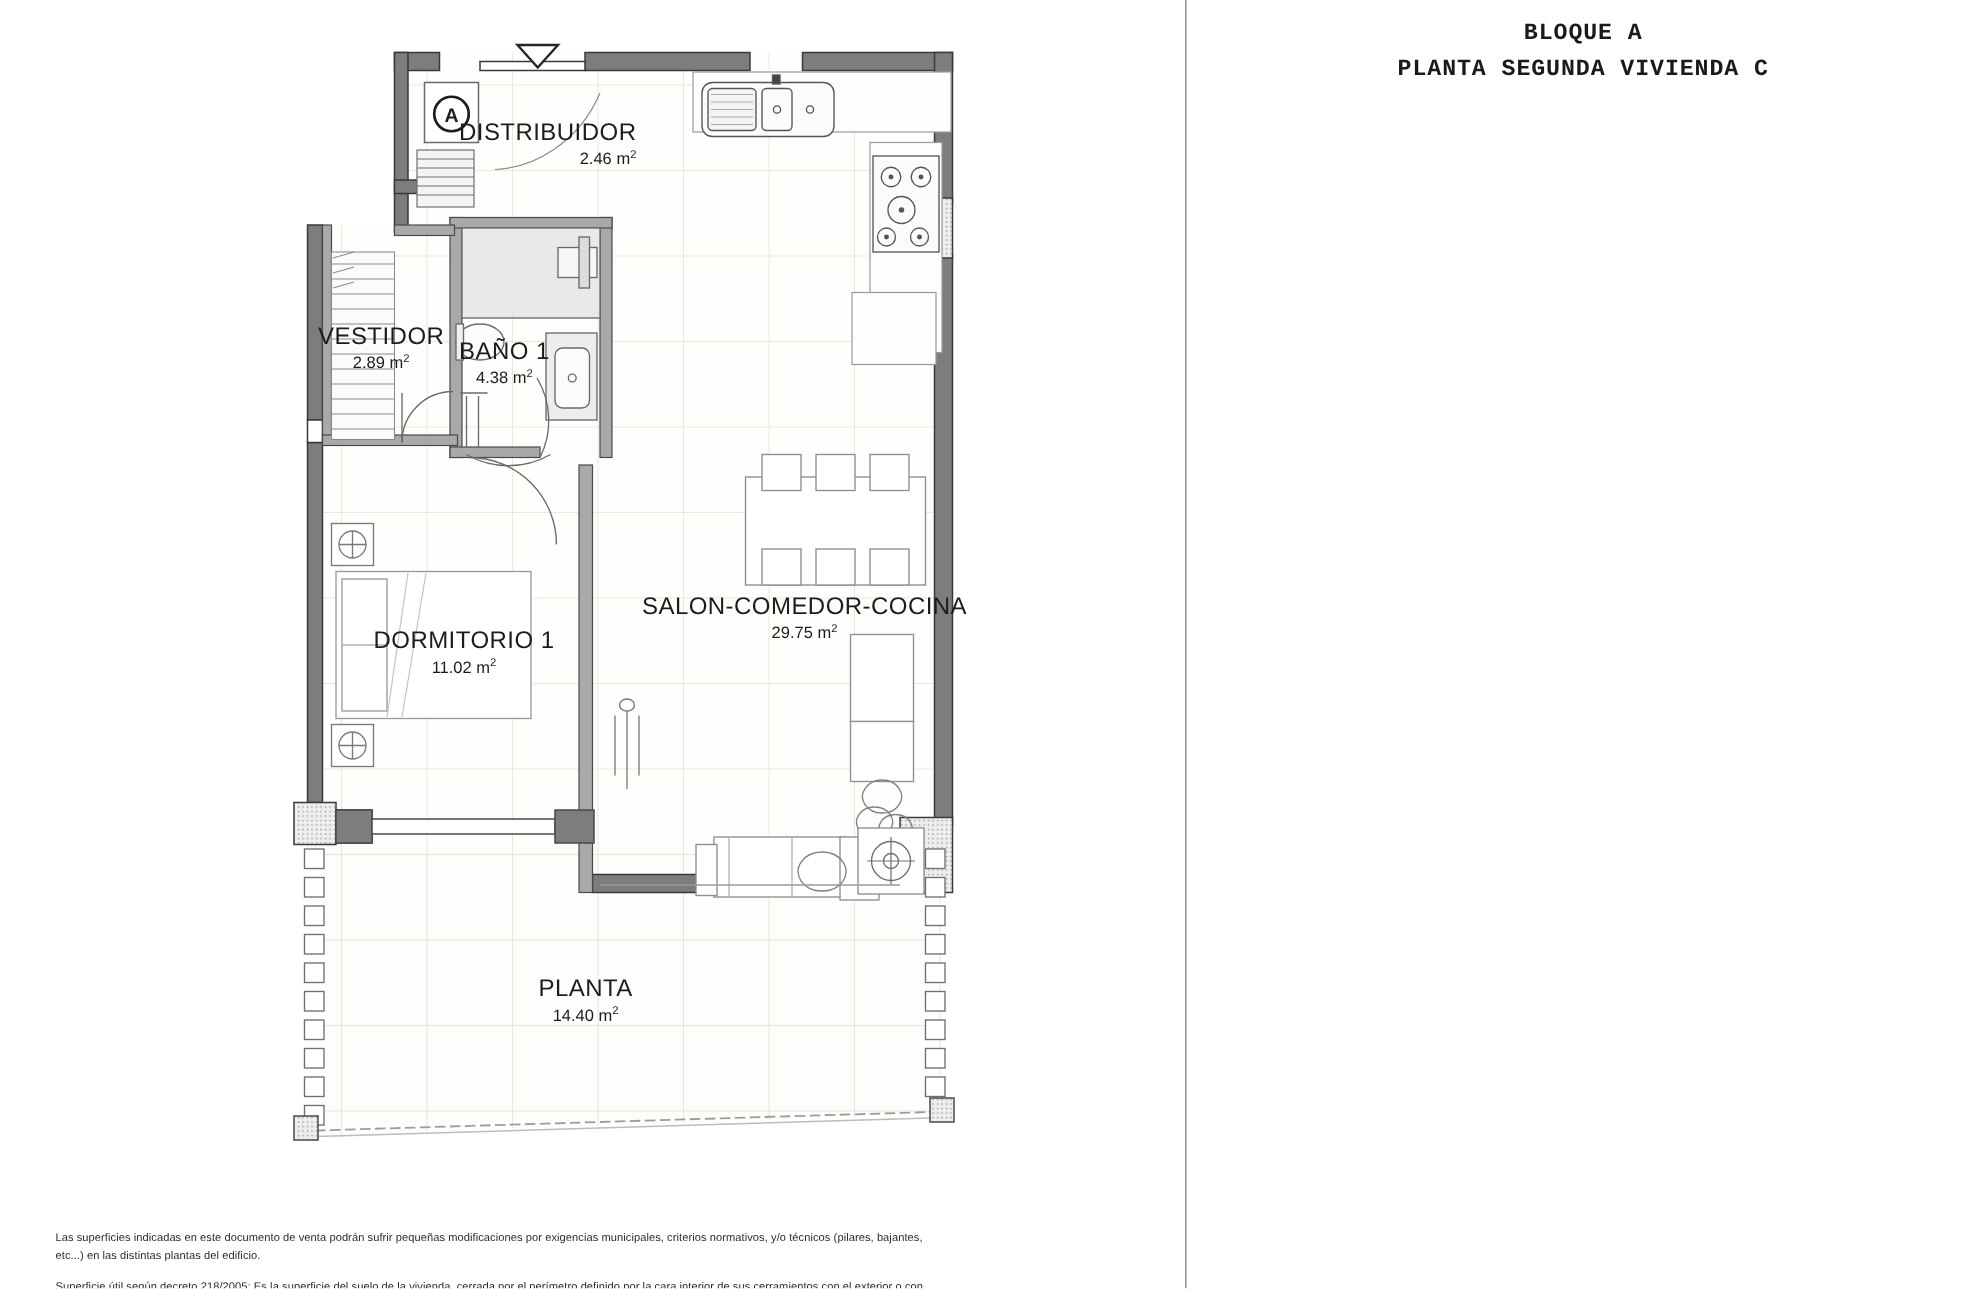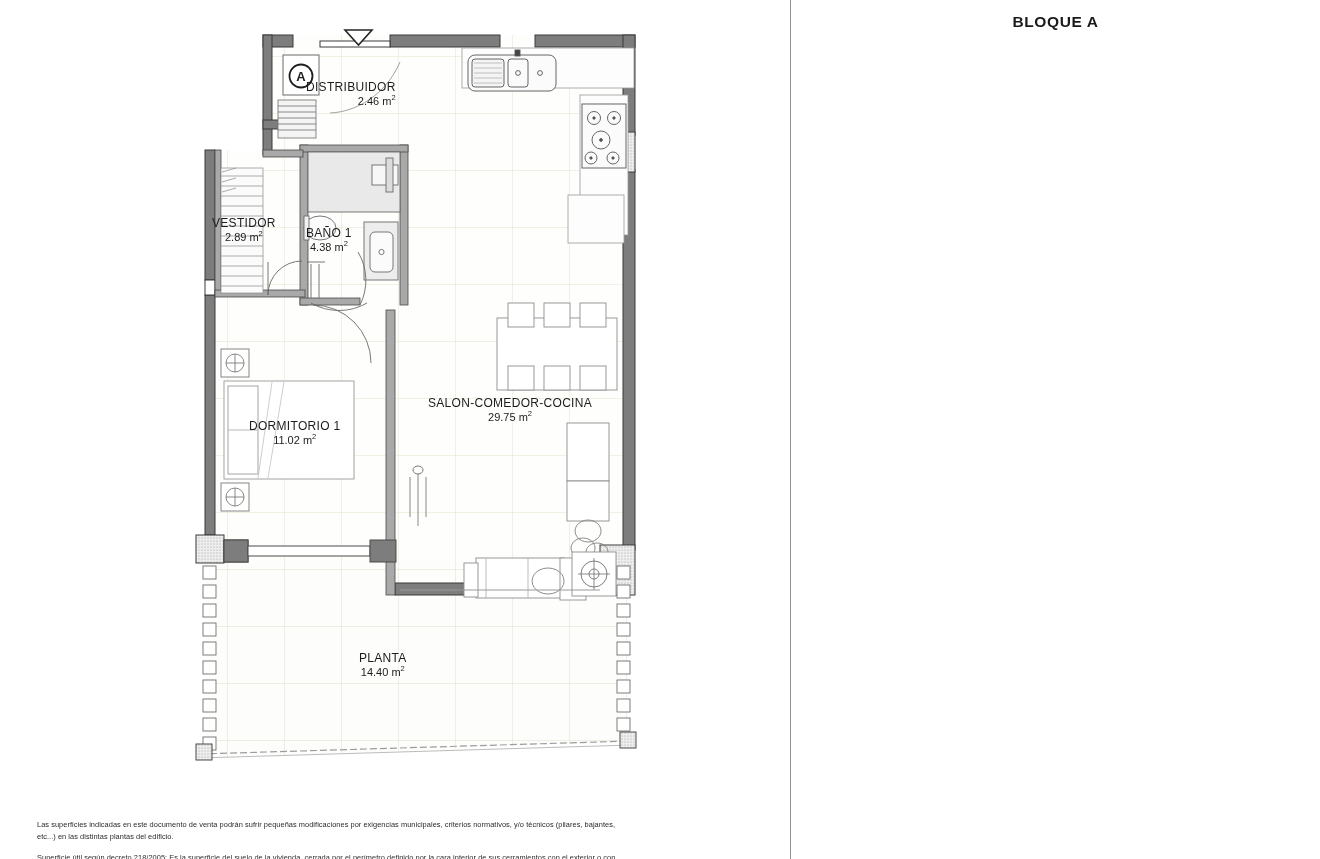--- a/index.html
+++ b/index.html
@@ -30,21 +30,21 @@
   }
   #plan-svg { position: absolute; left: 0; top: 0; }
 
   .rlabel {
     position: absolute;
     color: #1c1c1c;
     text-align: center;
     white-space: nowrap;
     line-height: 1.18;
   }
-  .rlabel .nm { display: block; font-size: 12px; letter-spacing: .3px; }
+  .rlabel .nm { display: block; font-size: 16px; letter-spacing: .3px; }
   .rlabel .ar { display: block; font-size: 11px; }
   .rlabel .ar sup { font-size: 7.5px; }
 
   
   #legal {
     position: absolute; left: 27px; top: 809px;
     width: 616px; height: 50px;
     font-size: 7.4px;
     line-height: 1.58;
     color: #2a2a2a;
@@ -54,20 +54,21 @@
   #legal p { margin: 10px; }
 
   
   #right {
     position: absolute; left: 791px; top: 0;
     width: 529px; height: 859px;
   }
   #titleblock {
     position: absolute; left: 0; top: 10px; width: 529px;
     text-align: center;
+    font-family: Liberation Mono, monospace;
   }
   #titleblock .t1 {
     font-size: 15.5px; font-weight: bold; color: #1a1a1a;
     letter-spacing: .6px; line-height: 1.55;
   }
   #titleblock .t2 {
     font-size: 15.5px; font-weight: bold; color: #1a1a1a;
     letter-spacing: .6px; line-height: 1.55;
   }
 </style>
@@ -356,16 +357,17 @@
     <p>Las superficies indicadas en este documento de venta podrán sufrir pequeñas modificaciones por exigencias municipales, criterios normativos, y/o técnicos (pilares, bajantes, etc...) en las distintas plantas del edificio.</p>
     <p>Superficie útil según decreto 218/2005: Es la superficie del suelo de la vivienda, cerrada por el perímetro definido por la cara interior de sus cerramientos con el exterior o con otras viviendas o locales de cualquier uso. Asimismo, incluirá la mitad de la superficie del suelo de los espacios exteriores de uso privativo de la vivienda, tales como terrazas, miradores, tendederos y otros hasta un máximo del 10% de la superficie útil cerrada</p>
   </div>
 
   <div class="v-divider"></div>
 
   <div id="right">
 
     <div id="titleblock">
       <div class="t1">BLOQUE A</div>
+      <div class="t2">PLANTA SEGUNDA VIVIENDA C</div>
     </div>
 
   </div>
 </div>
 
 </body></html>

